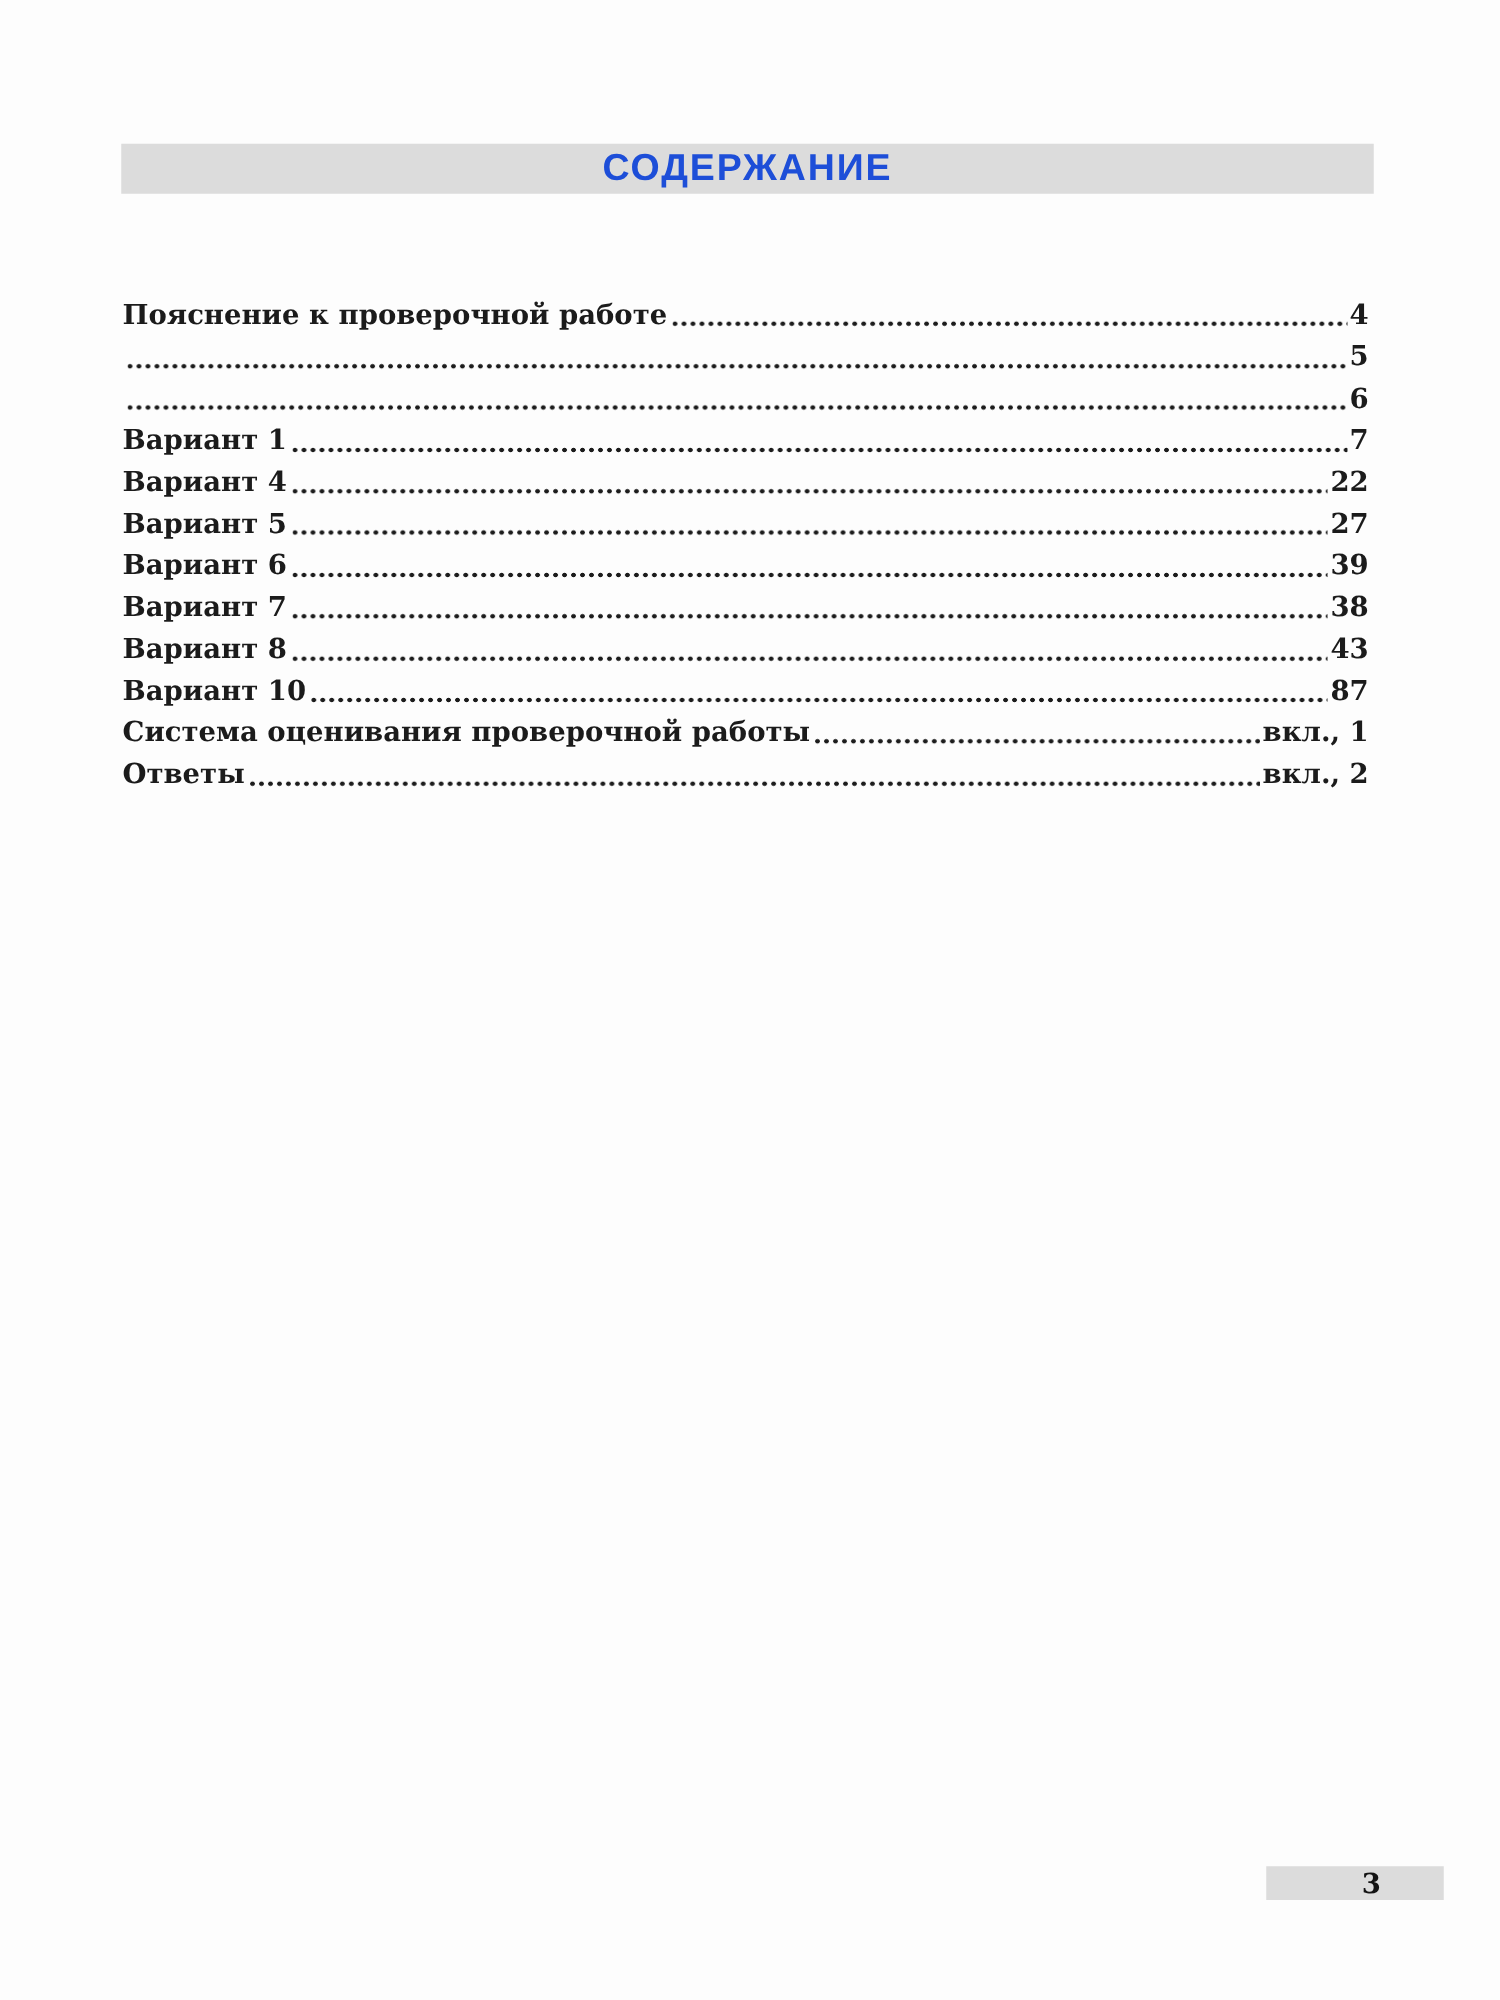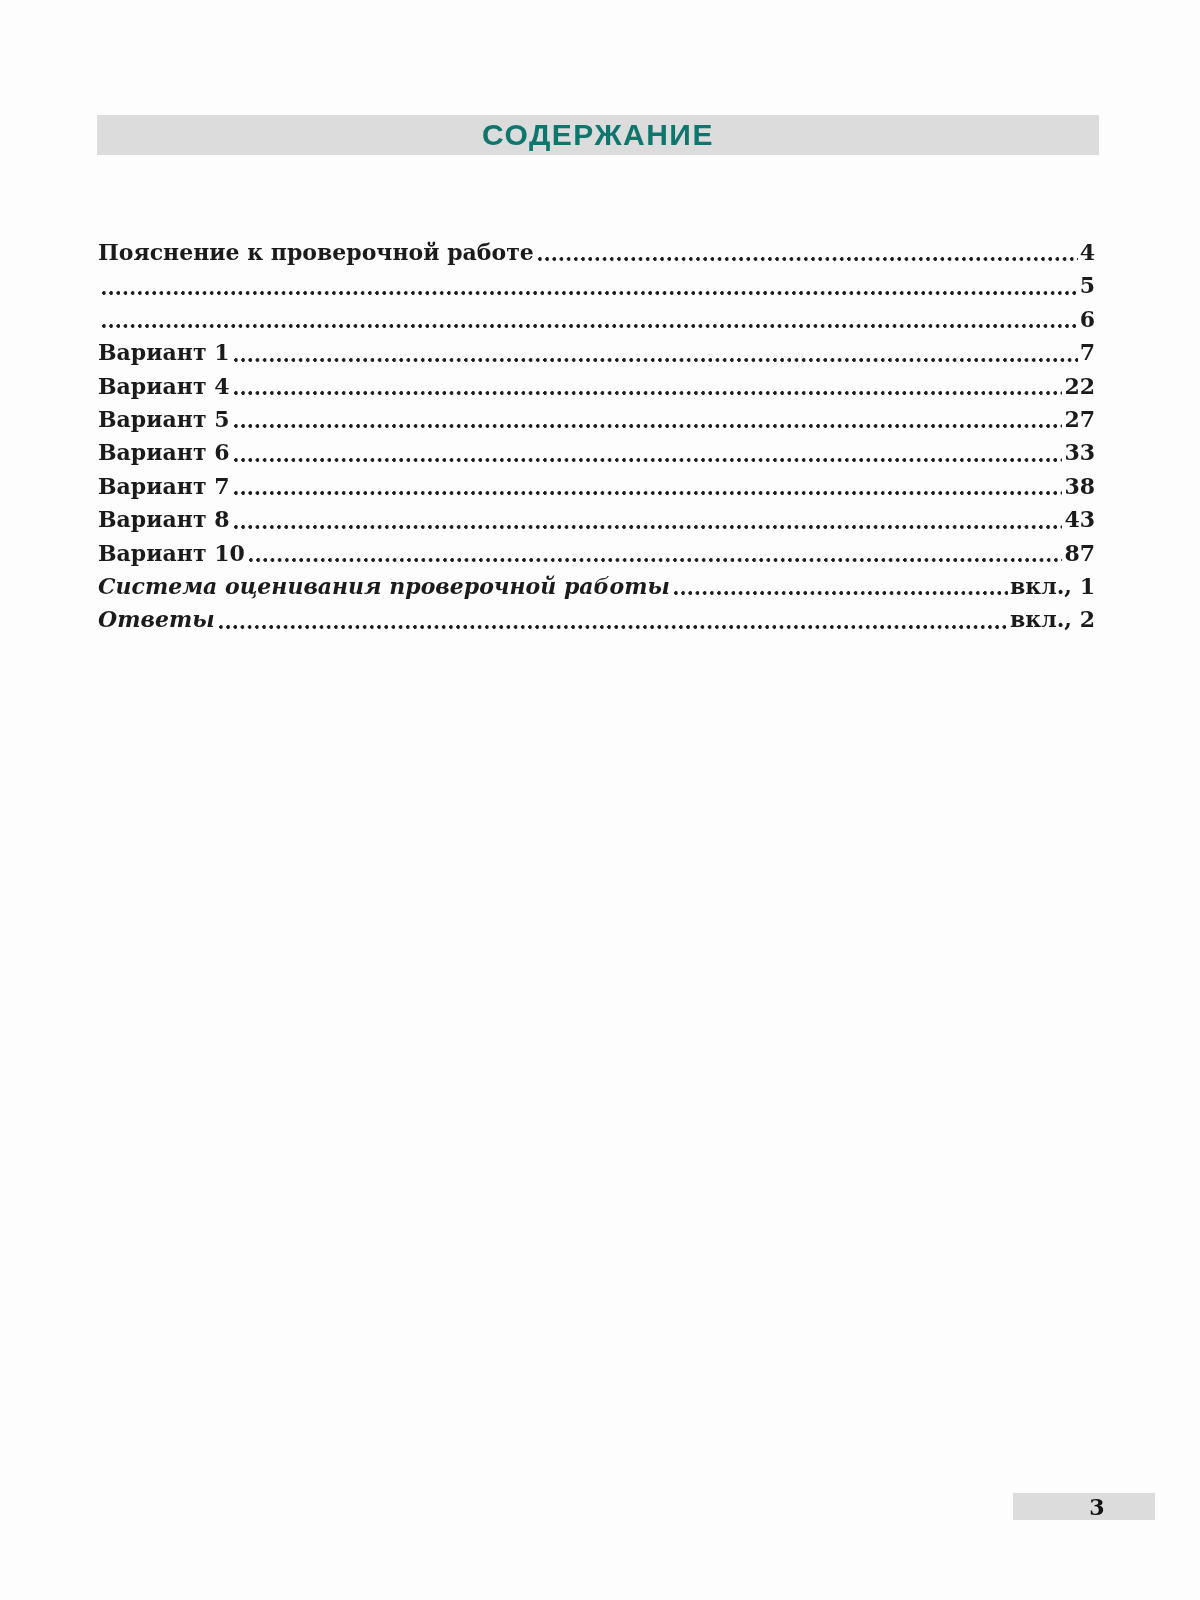--- a/index.html
+++ b/index.html
@@ -29,21 +29,21 @@
     background: #dcdcdc;
     display: flex;
     align-items: center;
     justify-content: center;
   }
   .title-bar .title-text {
     font-family: "Liberation Sans", sans-serif;
     font-weight: bold;
     font-size: 30px;
     letter-spacing: 1.5px;
-    color: #0f766e;
+    color: #1d4ed8;
   }
   
   .toc {
     position: absolute;
     left: 98px;
     top: 236px;
     width: 997px;
   }
   .toc-row {
     display: flex;
@@ -51,21 +51,20 @@
     height: 33.4px;
     line-height: 33.4px;
     font-size: 22px;
     font-weight: bold;
   }
   .toc-row .label,
   .toc-row .pg {
     white-space: pre;
   }
   .toc-row.italic .label {
-    font-style: italic;
   }
   .toc-row .dots {
     flex: 1 1 auto;
     align-self: flex-end;
     height: 8px;
     margin: 0 2px 6px 4px;
     background-image: radial-gradient(circle at 2px 4px, #1c1c1c 1.6px, transparent 2.1px);
     background-size: 7.2px 8px;
     background-repeat: repeat-x;
     background-position: left bottom;
@@ -124,21 +123,21 @@
         <span class="pg">22</span>
       </div>
       <div class="toc-row">
         <span class="label">Вариант 5</span>
         <span class="dots"></span>
         <span class="pg">27</span>
       </div>
       <div class="toc-row">
         <span class="label">Вариант 6</span>
         <span class="dots"></span>
-        <span class="pg">33</span>
+        <span class="pg">39</span>
       </div>
       <div class="toc-row">
         <span class="label">Вариант 7</span>
         <span class="dots"></span>
         <span class="pg">38</span>
       </div>
       <div class="toc-row">
         <span class="label">Вариант 8</span>
         <span class="dots"></span>
         <span class="pg">43</span>

